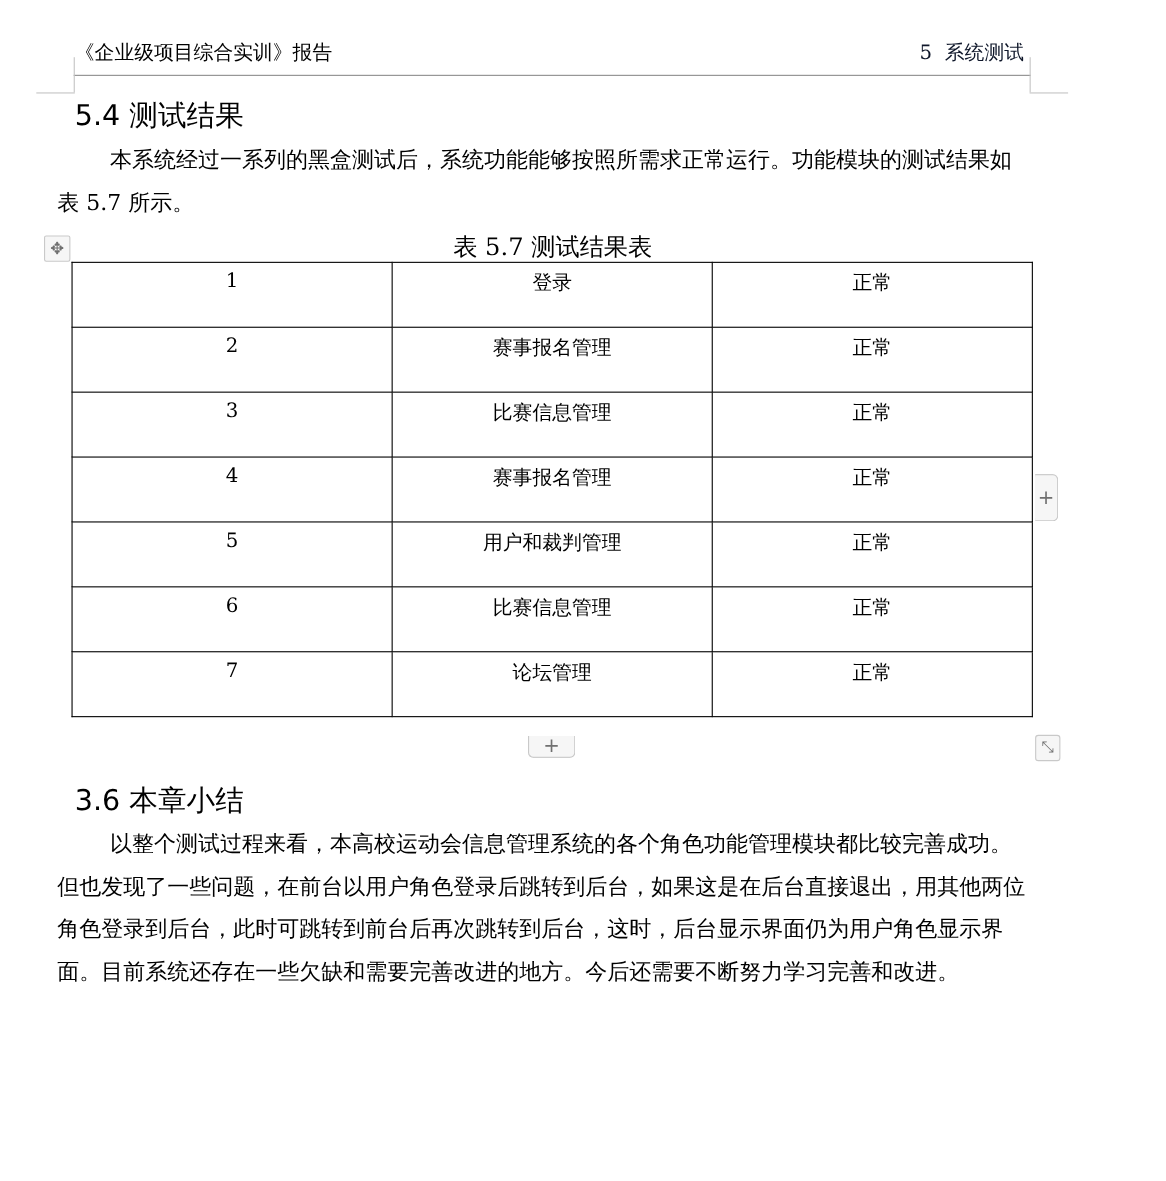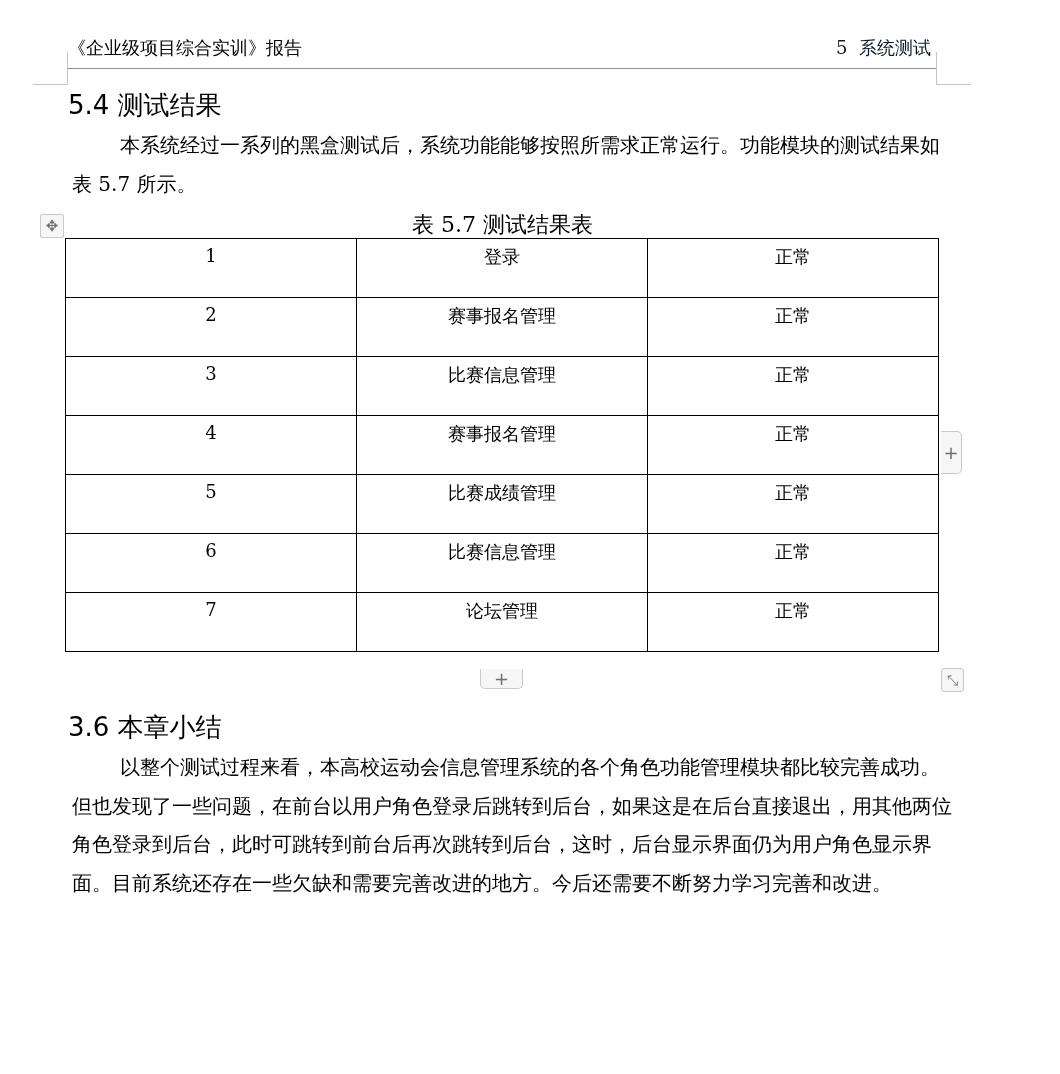--- a/index.html
+++ b/index.html
@@ -3,21 +3,21 @@
 <meta charset="utf-8">
 <style>
   html, body { margin:0; padding:0; background:#ffffff; }
   body { width:1060px; height:1074px; position:relative; overflow:hidden;
          font-family:"DejaVu Serif","Liberation Serif",serif; color:#000; }
   .header-left { position:absolute; left:68px; top:36px; font-size:18px; color:#000000; }
   .header-right { position:absolute; left:836px; top:36px; font-size:18px; color:#0f172a; white-space:pre; }
   .header-rule { position:absolute; left:67px; top:68px; width:870px; height:1px; background:#8c8c8c; }
   .crop-mark { position:absolute; background:#c4c4c4; }
   .h2 { position:absolute; left:68px; font-size:26px; font-family:"DejaVu Sans","Liberation Sans",sans-serif; }
-  .para { position:absolute; left:72px; width:880px; font-size:20px; line-height:38.5px; text-indent:2.4em; }
+  .para { position:absolute; left:52px; width:880px; font-size:20px; line-height:38.5px; text-indent:2.4em; }
   .caption { position:absolute; left:66px; width:873px; text-align:center; top:210px; font-size:22px; }
   table.results { position:absolute; left:65px; top:238px; width:874px; border-collapse:collapse; table-layout:fixed; }
   table.results td, table.results th { border:1.4px solid #000; height:52px; vertical-align:top; padding:6px 0 0 0;
          font-size:18px; font-weight:normal; text-align:center; }
   .ctrl { position:absolute; border:1px solid #c9c9c9; background:#f6f6f6; color:#707070; display:flex;
           align-items:center; justify-content:center; font-family:"DejaVu Sans",sans-serif; }
 </style>
 </head>
 <body>
 
@@ -55,21 +55,21 @@
     <td>比赛信息管理</td>
     <td>正常</td>
   </tr>
   <tr>
     <td>4</td>
     <td>赛事报名管理</td>
     <td>正常</td>
   </tr>
   <tr>
     <td>5</td>
-    <td>比赛成绩管理</td>
+    <td>用户和裁判管理</td>
     <td>正常</td>
   </tr>
   <tr>
     <td>6</td>
     <td>比赛信息管理</td>
     <td>正常</td>
   </tr>
   <tr>
     <td>7</td>
     <td>论坛管理</td>

